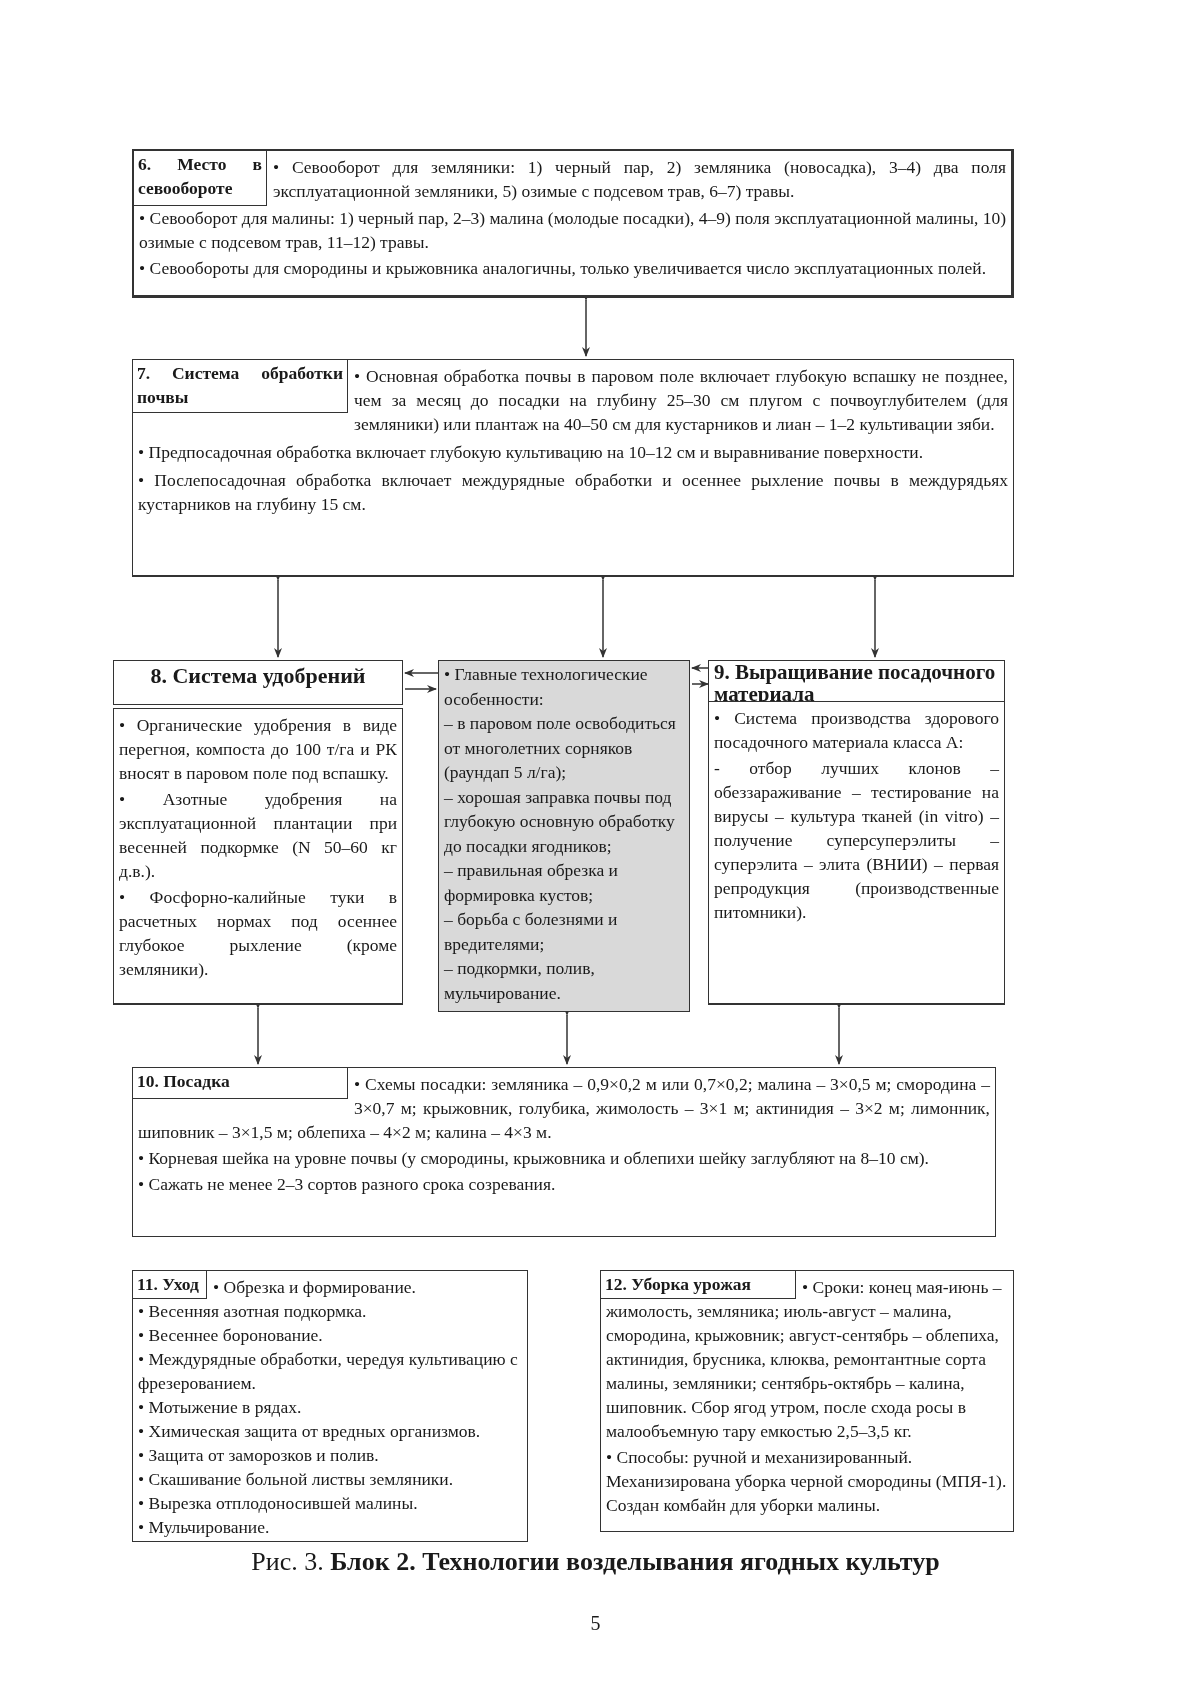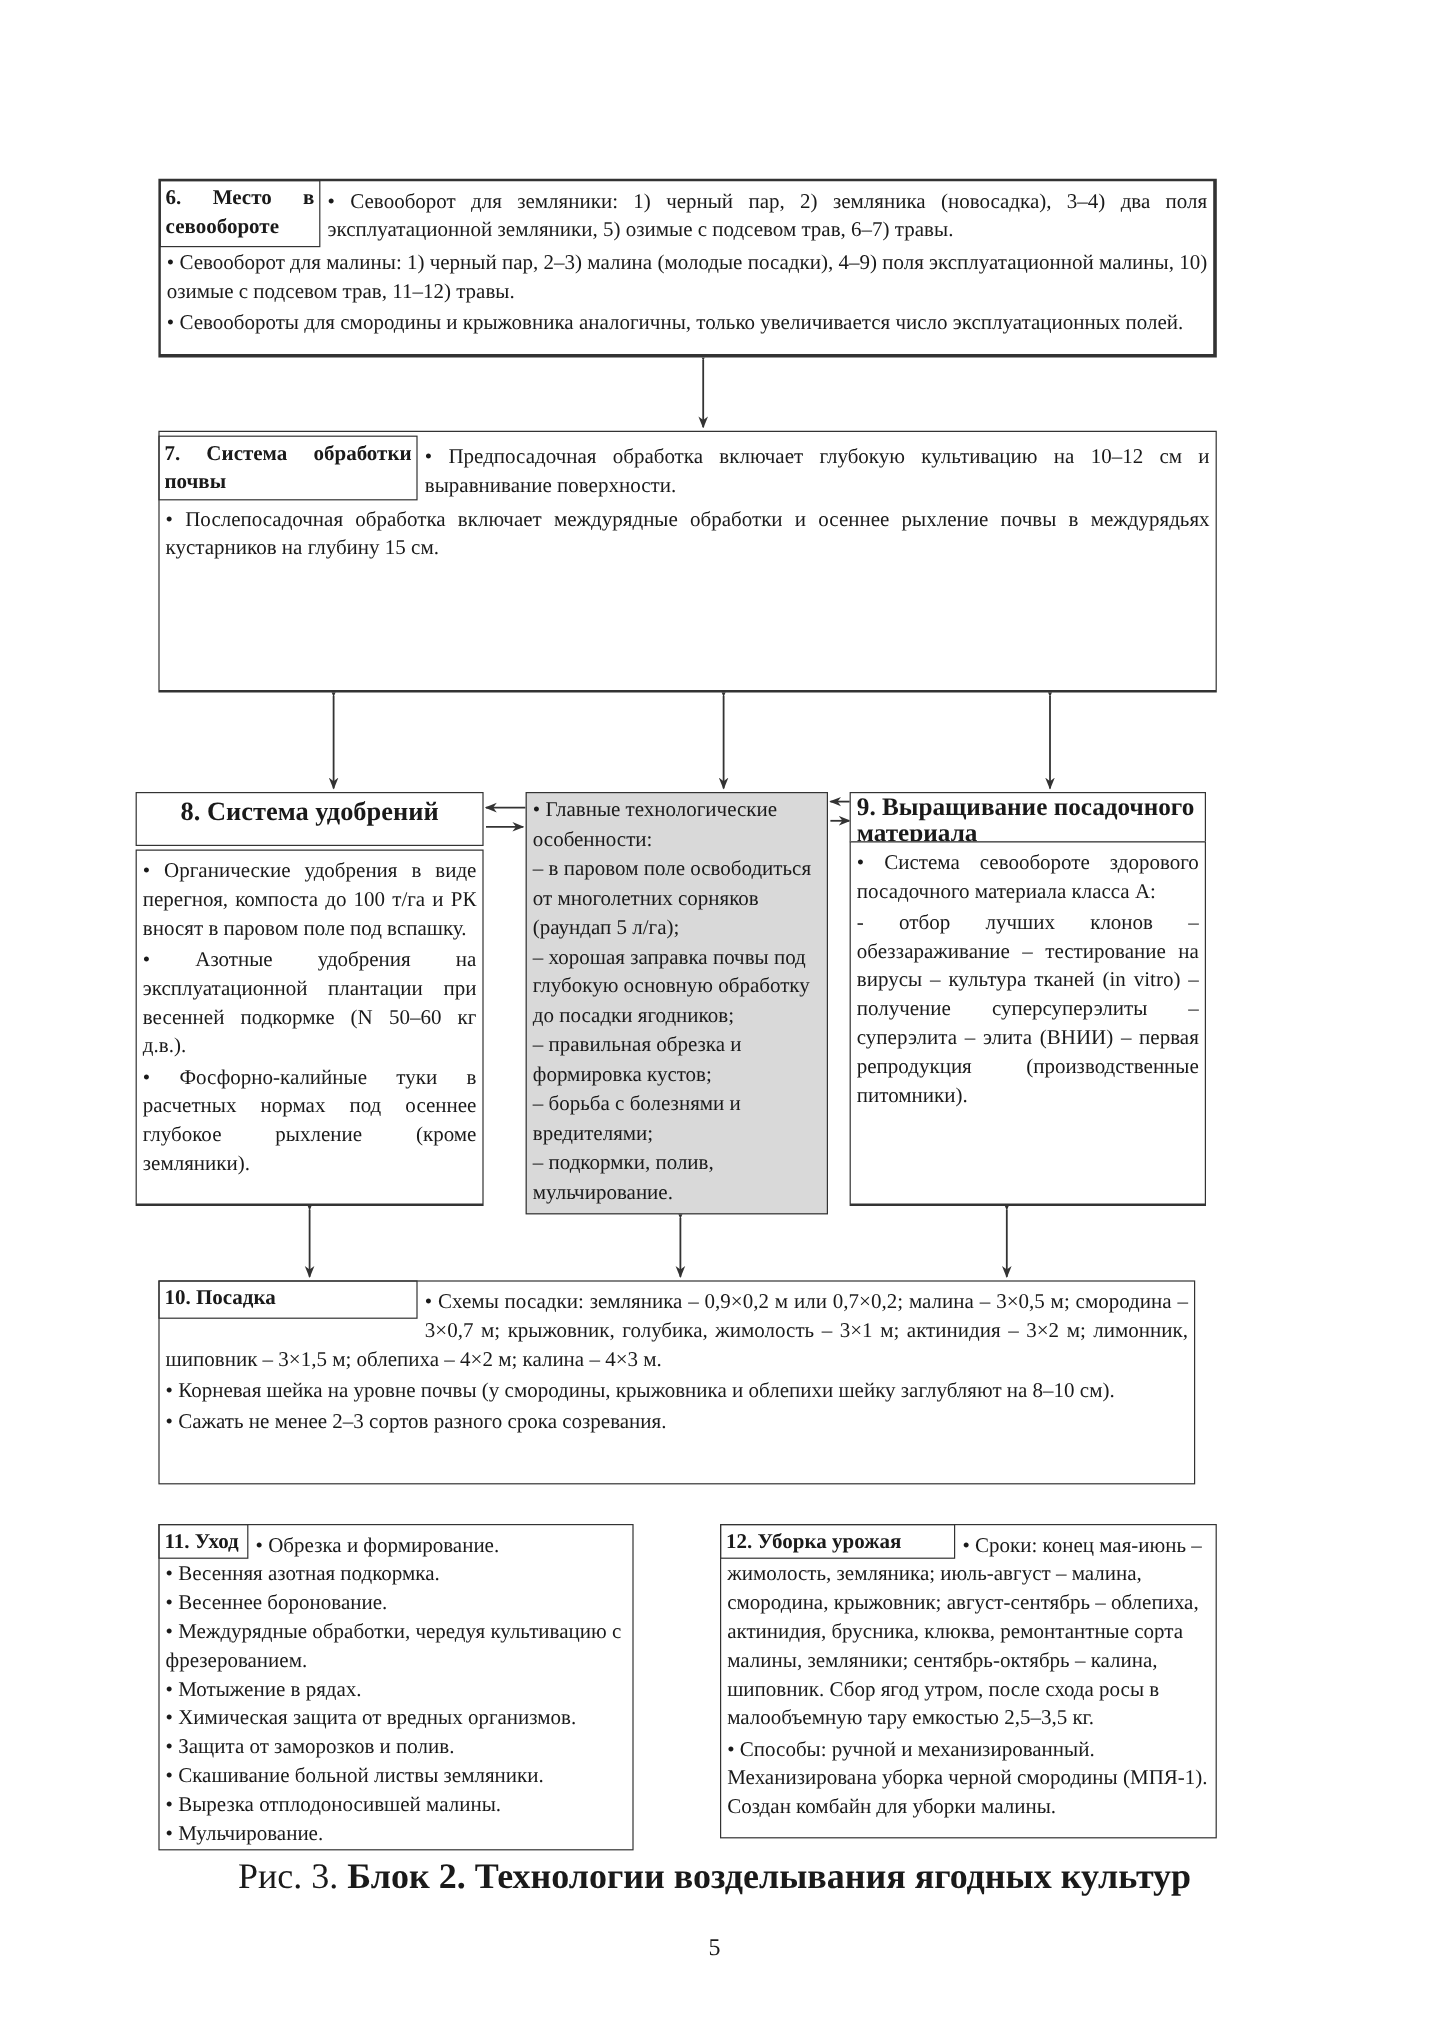--- a/index.html
+++ b/index.html
@@ -4,21 +4,21 @@
 <style>
   html, body { margin: 0; padding: 0; background: #ffffff; }
   body { width: 1191px; height: 1684px; position: relative; overflow: hidden;
          font-family: "Liberation Serif", serif; color: #1a1a1a; }
   .box { position: absolute; border: 1.5px solid #333; background: #fff; box-sizing: border-box; }
   .box.thick { border-width: 2px; border-bottom-width: 3px; border-right-width: 3px; }
   .txt { font-size: 17.5px; line-height: 24px; text-align: justify; }
   .txt p { margin: 0 0 2px 0; }
   .gray { background: #d9d9d9; }
   svg.arrows { position: absolute; left: 0; top: 0; width: 1191px; height: 1684px; pointer-events: none; }
-  .caption { position: absolute; left: 0; width: 1191px; top: 1547px; text-align: center; font-size: 30px; }
+  .caption { position: absolute; left: 0; width: 1191px; top: 1547px; text-align: center; font-size: 26px; }
   .pagenum { position: absolute; left: 0; width: 1191px; top: 1612px; text-align: center; font-size: 20px; }
   .float-hdr { float: left; margin: -6px 6px 0 -6px; border: 1.5px solid #333; font-weight: bold; padding: 1px 4px; box-sizing: border-box; }
 </style>
 </head>
 <body>
 
 <svg class="arrows" xmlns="http://www.w3.org/2000/svg">
   <defs>
     <marker id="ah" markerWidth="10" markerHeight="10" refX="9" refY="5" orient="auto" markerUnits="userSpaceOnUse">
       <path d="M0,1 L10,5 L0,9 L3,5 Z" fill="#333"></path>
@@ -40,21 +40,21 @@
 <div class="box thick" style="left:132px; top:149px; width:882px; height:149px; padding:4px 5px;">
   <div class="txt">
     <p><span class="float-hdr" style="width:134px; height:56px; margin:-5px 6px 0 -6px;">6. Место в севообороте</span><span>• Севооборот для земляники: 1) черный пар, 2) земляника (новосадка), 3–4) два поля эксплуатационной земляники, 5) озимые с подсевом трав, 6–7) травы.</span></p>
     <p style="clear:both;">• Севооборот для малины: 1) черный пар, 2–3) малина (молодые посадки), 4–9) поля эксплуатационной малины, 10) озимые с подсевом трав, 11–12) травы.</p>
     <p>• Севообороты для смородины и крыжовника аналогичны, только увеличивается число эксплуатационных полей.</p>
   </div>
 </div>
 
 <div class="box" style="left:132px; top:359px; width:882px; height:218px; padding:4px 5px; border-bottom-width:2.5px;">
   <div class="txt">
-    <p><span class="float-hdr" style="width:216px; height:54px; margin:-5px 6px 0 -6px;">7. Система обработки почвы</span></p>
+    <p><span class="float-hdr" style="width:216px; height:54px; margin:-5px 6px 0 -6px;">7. Система обработки почвы</span><span>• Основная обработка почвы в паровом поле включает глубокую вспашку не позднее, чем за месяц до посадки на глубину 25–30 см плугом с почвоуглубителем (для земляники) или плантаж на 40–50 см для кустарников и лиан – 1–2 культивации зяби.</span></p>
     <p style="margin-top:4px;">• Предпосадочная обработка включает глубокую культивацию на 10–12 см и выравнивание поверхности.</p>
     <p style="margin-top:4px;">• Послепосадочная обработка включает междурядные обработки и осеннее рыхление почвы в междурядьях кустарников на глубину 15 см.</p>
   </div>
 </div>
 
 <div class="box" style="left:113px; top:660px; width:290px; height:45px; text-align:center; font-weight:bold; font-size:22px; line-height:30px;">
   <span>8. Система удобрений</span>
 </div>
 <div class="box" style="left:113px; top:708px; width:290px; height:297px; padding:4px 5px; border-bottom-width:2px;">
   <div class="txt">
@@ -73,21 +73,21 @@
     <div>– борьба с болезнями и вредителями;</div>
     <div>– подкормки, полив, мульчирование.</div>
   </div>
 </div>
 
 <div class="box" style="left:708px; top:660px; width:297px; height:42px; padding:0 5px; font-weight:bold; font-size:21px; line-height:22px;">
   <span>9. Выращивание посадочного материала</span>
 </div>
 <div class="box" style="left:708px; top:701px; width:297px; height:304px; padding:4px 5px; border-bottom-width:2px;">
   <div class="txt">
-    <p>• Система севообороте здорового посадочного материала класса А:</p>
+    <p>• Система производства здорового посадочного материала класса А:</p>
     <p>- отбор лучших клонов – обеззараживание – тестирование на вирусы – культура тканей (in vitro) – получение суперсуперэлиты – суперэлита – элита (ВНИИ) – первая репродукция (производственные питомники).</p>
   </div>
 </div>
 
 <div class="box" style="left:132px; top:1067px; width:864px; height:170px; padding:4px 5px;">
   <div class="txt">
     <p><span class="float-hdr" style="width:216px; height:32px; margin:-5px 6px 0 -6px;">10. Посадка</span><span>• Схемы посадки: земляника – 0,9×0,2 м или 0,7×0,2; малина – 3×0,5 м; смородина – 3×0,7 м; крыжовник, голубика, жимолость – 3×1 м; актинидия – 3×2 м; лимонник, шиповник – 3×1,5 м; облепиха – 4×2 м; калина – 4×3 м.</span></p>
     <p style="margin-top:2px;">• Корневая шейка на уровне почвы (у смородины, крыжовника и облепихи шейку заглубляют на 8–10 см).</p>
     <p style="margin-top:2px;">• Сажать не менее 2–3 сортов разного срока созревания.</p>
   </div>

